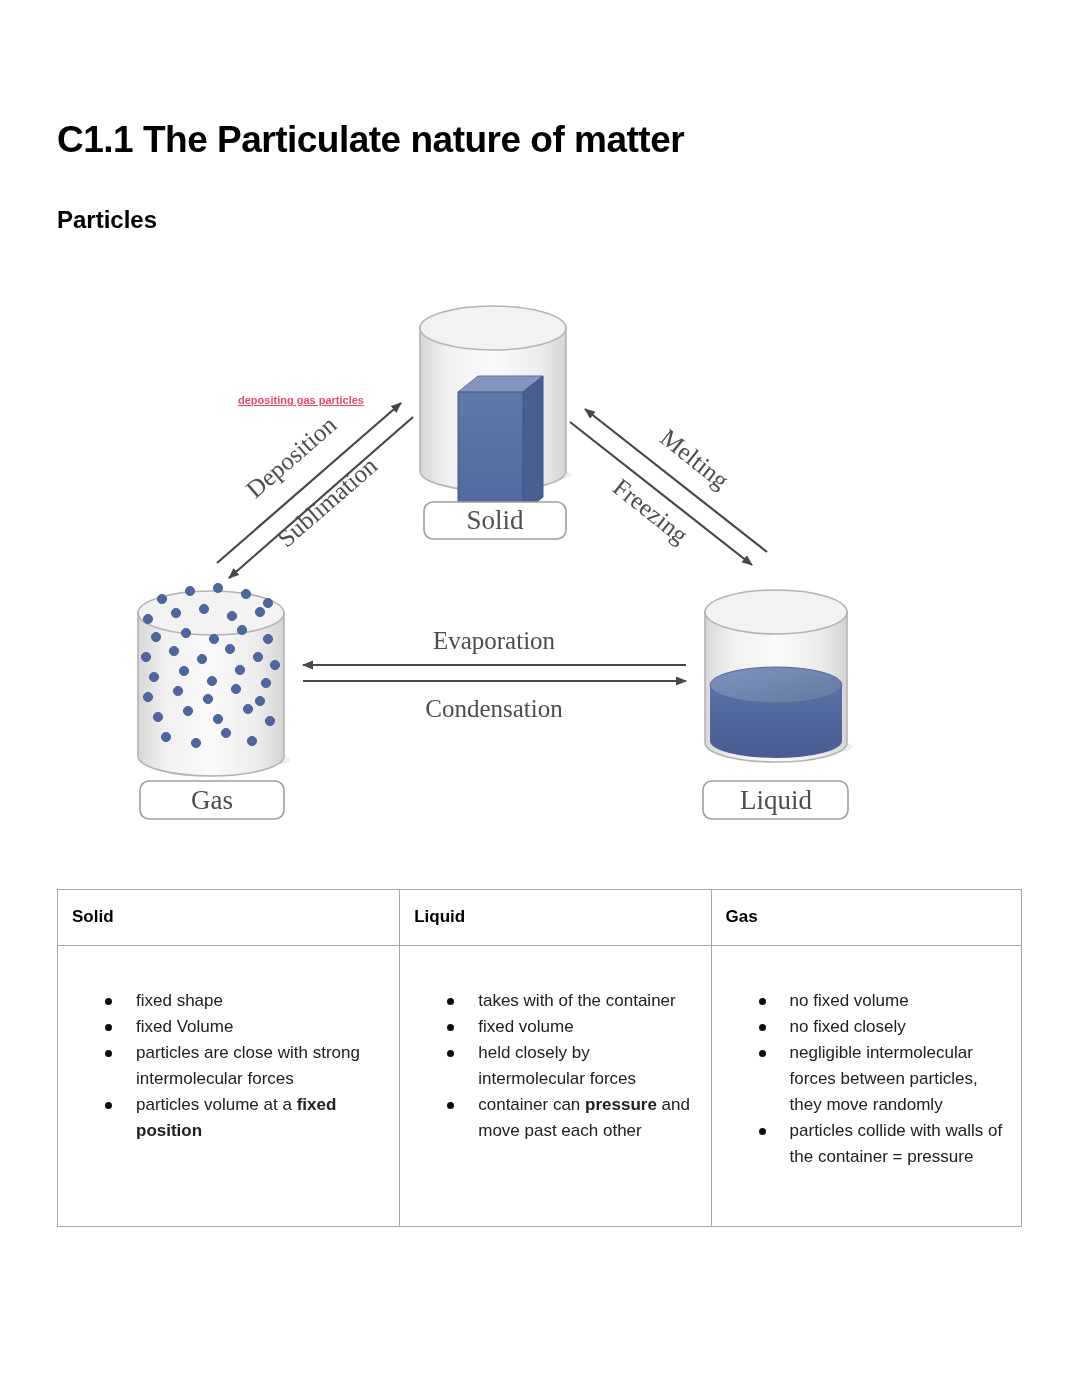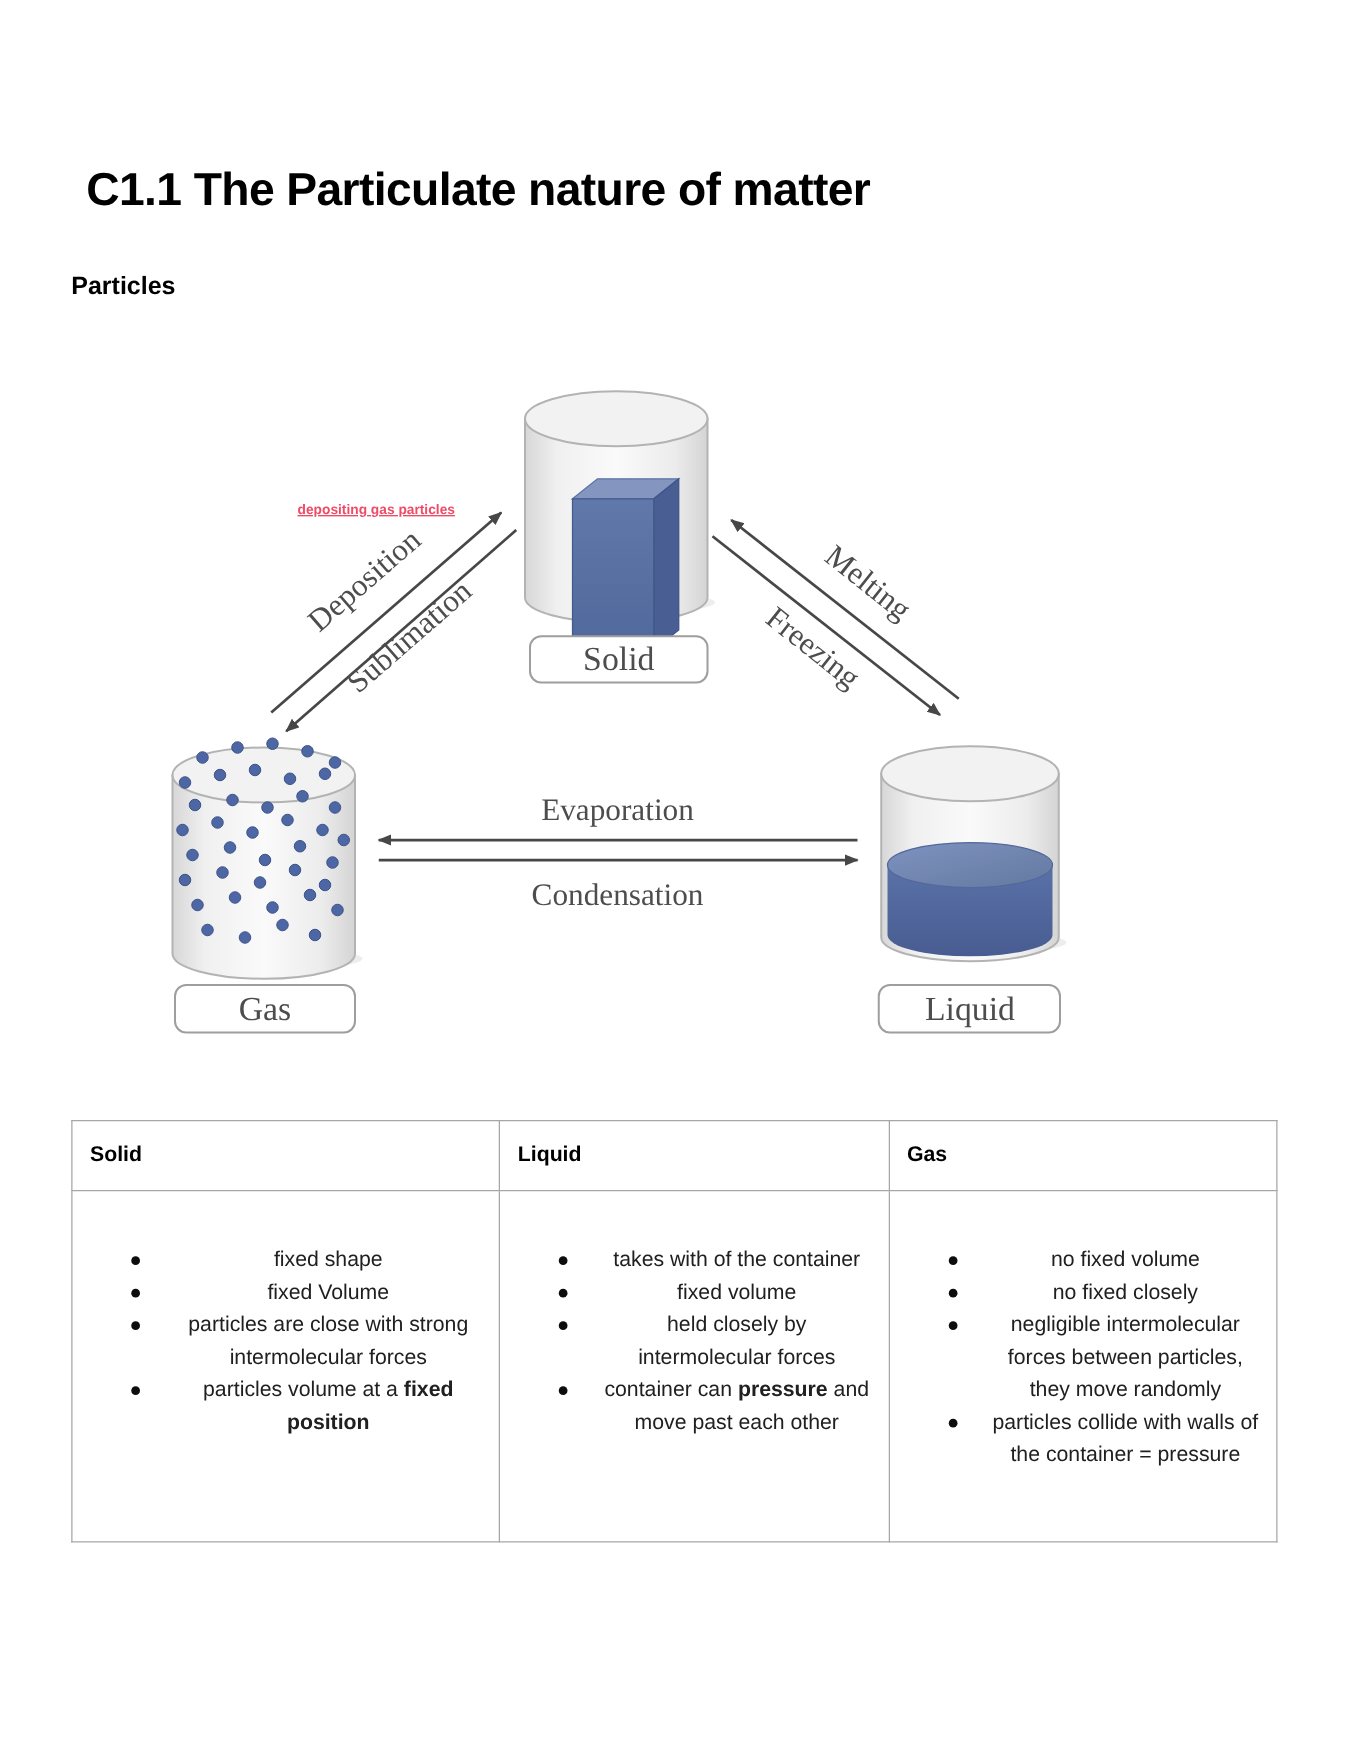--- a/index.html
+++ b/index.html
@@ -6,25 +6,25 @@
   html, body { margin: 0; padding: 0; }
   body {
     width: 1080px; height: 1397px;
     background: #ffffff;
     font-family: "Liberation Sans", sans-serif;
     color: #1c1c1c;
     overflow: hidden;
   }
   .page { padding: 118px 58px 0 57px; }
   h1.title {
-    margin: 12px; font-size: 37px; line-height: 1.2;
+    margin: 0; font-size: 37px; line-height: 1.2;
     font-weight: bold; color: #000; letter-spacing: -0.5px;
   }
   h2.subtitle {
-    margin: 44px 0 0 0; font-size: 20px; line-height: 1.15;
+    margin: 44px 0 0 0; font-size: 24px; line-height: 1.15;
     font-weight: bold; color: #000;
   }
   .diagram-wrap { margin: 57px 0 0 43px; width: 880px; height: 552px; position: relative; }
   svg text { user-select: none; }
   .hand {
     font-family: cursive;
     fill: #4d4d4d;
   }
   .state-label { font-size: 27px; }
   .trans-label { font-size: 25px; }
@@ -47,21 +47,21 @@
     text-align: left; font-size: 17px; font-weight: bold;
     color: #000; padding: 17px 14px 18px 14px;
   }
   table.props td { vertical-align: top; padding: 42px 10px 56px 0; }
   .col-solid  { width: 35.5%; }
   .col-liquid { width: 32.3%; }
   .col-gas    { width: 32.2%; }
   ul.bullets { margin: 0; padding: 0 0 0 47px; list-style: none; }
   ul.bullets li {
     position: relative; padding-left: 31px;
-    font-size: 17px; line-height: 26px; color: #202020; text-align: center;
+    font-size: 17px; line-height: 26px; color: #202020;
   }
   ul.bullets li::before {
     content: ""; position: absolute; left: 0; top: 10px;
     width: 7px; height: 7px; border-radius: 50%; background: #0d0d0d;
   }
   .b { font-weight: bold; }
 </style>
 </head>
 <body>
 

